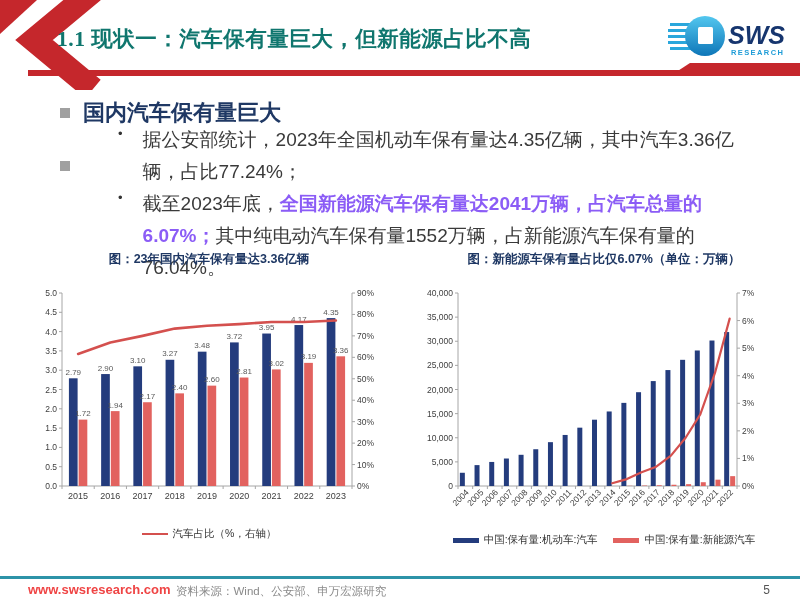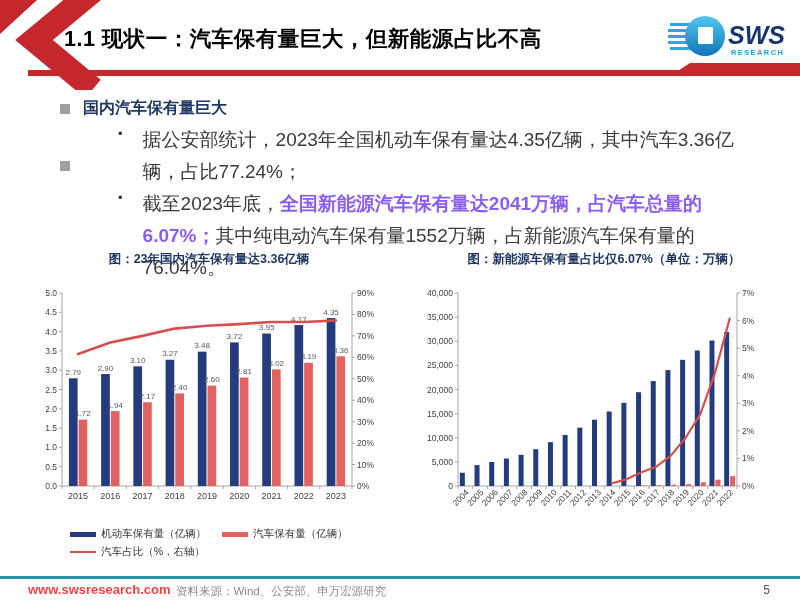--- a/index.html
+++ b/index.html
@@ -3,34 +3,34 @@
 <meta charset="utf-8">
 <style>
   html,body{margin:0;padding:0;}
   body{
     width:800px;height:600px;position:relative;background:#fff;overflow:hidden;
     font-family:"Liberation Sans",sans-serif;color:#333;
   }
   
   .hdr-chevron{position:absolute;left:0;top:0;}
   .page-title{
-    position:absolute;left:64px;top:24px;width:640px;
-    font-family:Liberation Sans, sans-serif;font-weight:bold;
-    font-size:21.5px;letter-spacing:.5px;color:#000000;white-space:nowrap;
+    position:absolute;left:57px;top:24px;width:640px;
+    font-family:Liberation Serif, serif;font-weight:bold;
+    font-size:21.5px;letter-spacing:.5px;color:#0f766e;white-space:nowrap;
   }
   .logo{position:absolute;right:10px;top:10px;}
   .red-band{position:absolute;left:28px;right:0;top:70px;height:6px;background:#C5272C;}
   .red-band-thick{
     position:absolute;right:0;top:63px;width:130px;height:13px;background:#C5272C;
     clip-path:polygon(20px 0,100% 0,100% 100%,0 100%);
   }
   
   .sec-head{position:absolute;left:60px;display:flex;align-items:center;gap:13px;}
   .sec-square{width:10px;height:10px;background:#A0A0A0;flex:0 0 auto;}
-  .sec-head-text{font-size:16px;font-weight:bold;color:#1F3864;}
+  .sec-head-text{font-size:22px;font-weight:bold;color:#1F3864;}
   .sub-bullet{position:absolute;left:118px;width:648px;display:flex;gap:20px;}
   .sub-dot::before{content:"•";font-size:13px;color:#333;}
   .sub-text{font-size:19px;line-height:1.68;color:#3A3A3A;width:612px;}
   .sub-text .bold{font-weight:bold;color:#8b5cf6;}
   
   .chart-title{
     position:absolute;top:251px;font-size:12.5px;font-weight:bold;color:#1F3864;text-align:center;
   }
   #chart-title-1{left:30px;width:358px;}
   #chart-title-2{left:418px;width:372px;}
@@ -317,37 +317,37 @@
     <rect x="282.7894736842105" y="199.21720000000002" width="4.9926315789473685" height="3.7827999999999804" fill="#E2625F"></rect>
     <rect x="297.4736842105263" y="196.67925" width="4.9926315789473685" height="6.320750000000004" fill="#E2625F"></rect>
     <rect x="312.1578947368421" y="193.152175" width="4.9926315789473685" height="9.847825" fill="#E2625F"></rect>
     <polyline points="194.18421052631578,200.24285714285716 208.8684210526316,196.10714285714286 223.55263157894737,189.21428571428572 238.23684210526315,183.70000000000002 252.92105263157896,172.67142857142858 267.60526315789474,154.75 282.2894736842105,131.31428571428572 296.9736842105263,89.95714285714287 311.6578947368421,35.64142857142856" fill="none" stroke="#D4504E" stroke-width="2.2" stroke-linejoin="round" stroke-linecap="round"></polyline>
   </svg>
 
 <div class="legend" id="legend1">
     <div class="legend-box">
       <div class="legend-row">
         <span class="legend-item">
-          <span class="sw-bar" style="background: rgb(36, 60, 125);"></span>
-          <span>机动车保有量（亿辆）</span>
-        </span>
-        <span class="legend-item">
-          <span class="sw-bar" style="background: rgb(226, 98, 95);"></span>
-          <span>汽车保有量（亿辆）</span>
-        </span>
-      </div>
-      <div class="legend-row">
-        <span class="legend-item">
           <span class="sw-line" style="background: rgb(212, 80, 78);"></span>
           <span>汽车占比（%，右轴）</span>
         </span>
       </div>
     </div>
   </div>
 <div class="legend" id="legend2">
     <div class="legend-box">
+      <div class="legend-row">
+        <span class="legend-item">
+          <span class="sw-bar" style="background: rgb(36, 60, 125);"></span>
+          <span>中国:保有量:机动车:汽车</span>
+        </span>
+        <span class="legend-item">
+          <span class="sw-bar" style="background: rgb(226, 98, 95);"></span>
+          <span>中国:保有量:新能源汽车</span>
+        </span>
+      </div>
     </div>
   </div>
 
 <div class="footer-line"></div>
 <div class="footer-url">www.swsresearch.com</div>
 <div class="footer-source">资料来源：Wind、公安部、申万宏源研究</div>
 <div class="footer-page">5</div>
 
 </body></html>

